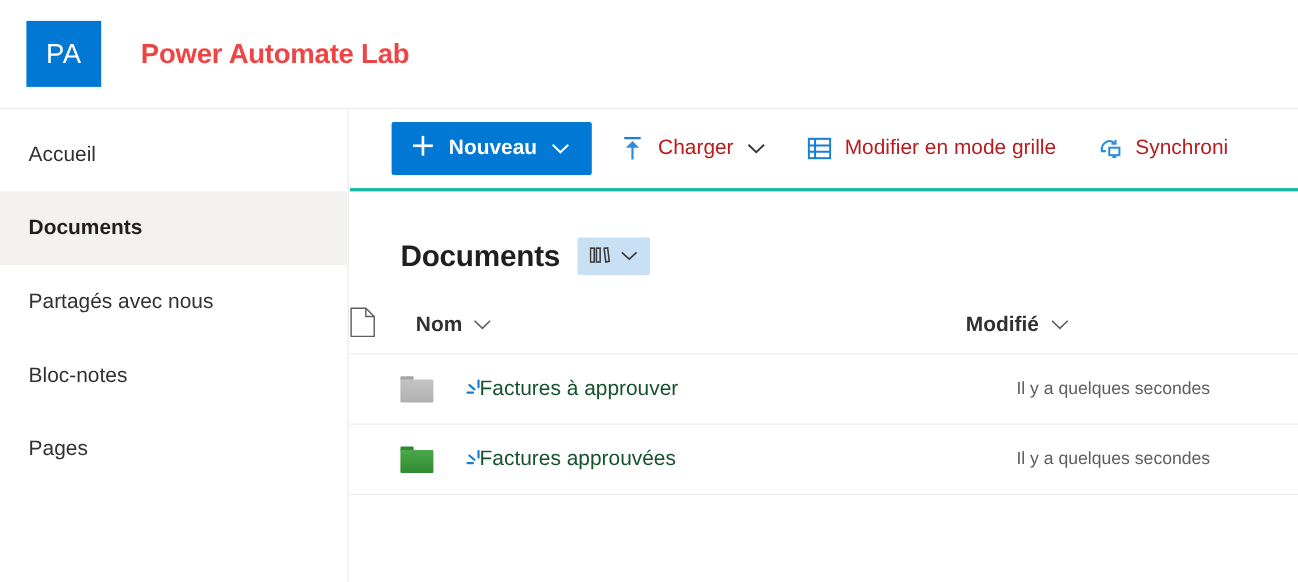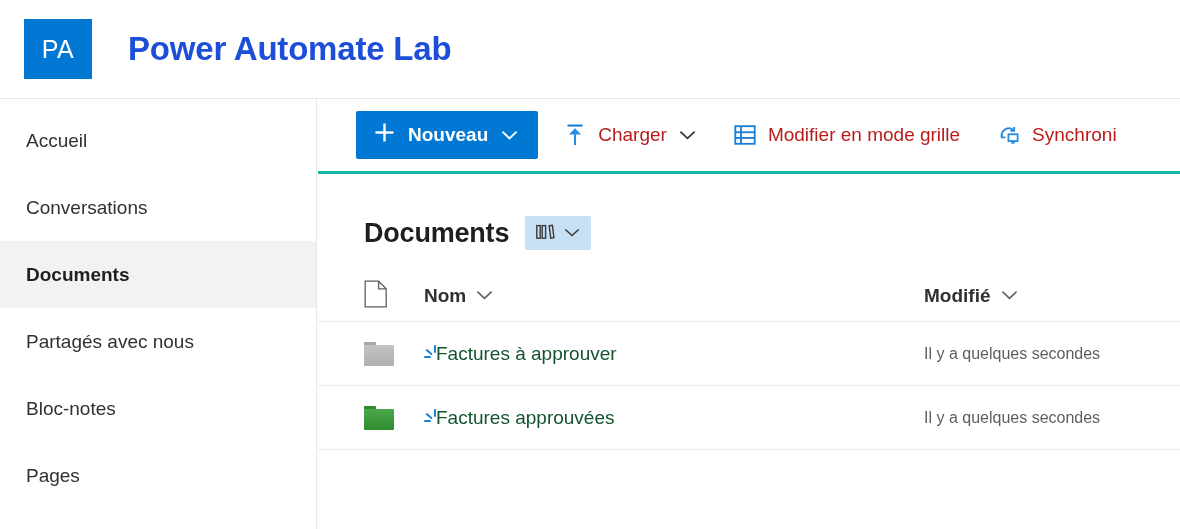--- a/index.html
+++ b/index.html
@@ -26,21 +26,21 @@
   .site-logo {
     width: 68px; height: 60px;
     margin-left: 24px;
     background: #0078d4;
     color: #ffffff;
     display: flex; align-items: center; justify-content: center;
     font-size: 25px; font-weight: 400; letter-spacing: .5px;
   }
   .site-title {
     margin-left: 36px;
-    font-size: 33px; font-weight: 600; color: #1d4ed8;
+    font-size: 25px; font-weight: 600; color: #ef4444;
     letter-spacing: -0.2px; white-space: nowrap;
   }
 
   
   .left-nav {
     position: absolute; left: 0; top: 99px;
     width: 317px; height: 430px;
     background: #ffffff;
     border-right: 1px solid #ebe9e7;
     padding-top: 8px;
@@ -99,21 +99,21 @@
   .view-switch {
     display: flex; align-items: center; gap: 9px;
     background: #c7e0f4; border: none; border-radius: 2px;
     height: 34px; padding: 0 11px; cursor: pointer;
   }
 
   
   .doc-table { margin-top: 20px; width: 862px; }
   .th-row {
     display: flex; align-items: center;
-    height: 52px; padding-left: 46px;
+    height: 52px; 
     border-bottom: 1px solid #edebe9;
   }
   .col-icon  { width: 60px; display: flex; align-items: center; }
   .col-name  { width: 500px; display: flex; align-items: center; gap: 10px; }
   .col-mod   { width: 240px; display: flex; gap: 10px; }
 
   .th-label { font-size: 19px; font-weight: 600; color: #323130; }
 
   .tr {
     display: flex; align-items: center;
@@ -158,23 +158,20 @@
   <div class="site-header">
     <div class="site-logo">
       <span>PA</span>
     </div>
     <div class="site-title">Power Automate Lab</div>
   </div>
 
   <nav class="left-nav">
     <div class="nav-item">
       <span>Accueil</span>
-    </div>
-    <div class="nav-item">
-      <span>Conversations</span>
     </div>
     <div class="nav-item selected">
       <span>Documents</span>
     </div>
     <div class="nav-item">
       <span>Partagés avec nous</span>
     </div>
     <div class="nav-item">
       <span>Bloc-notes</span>
     </div>

